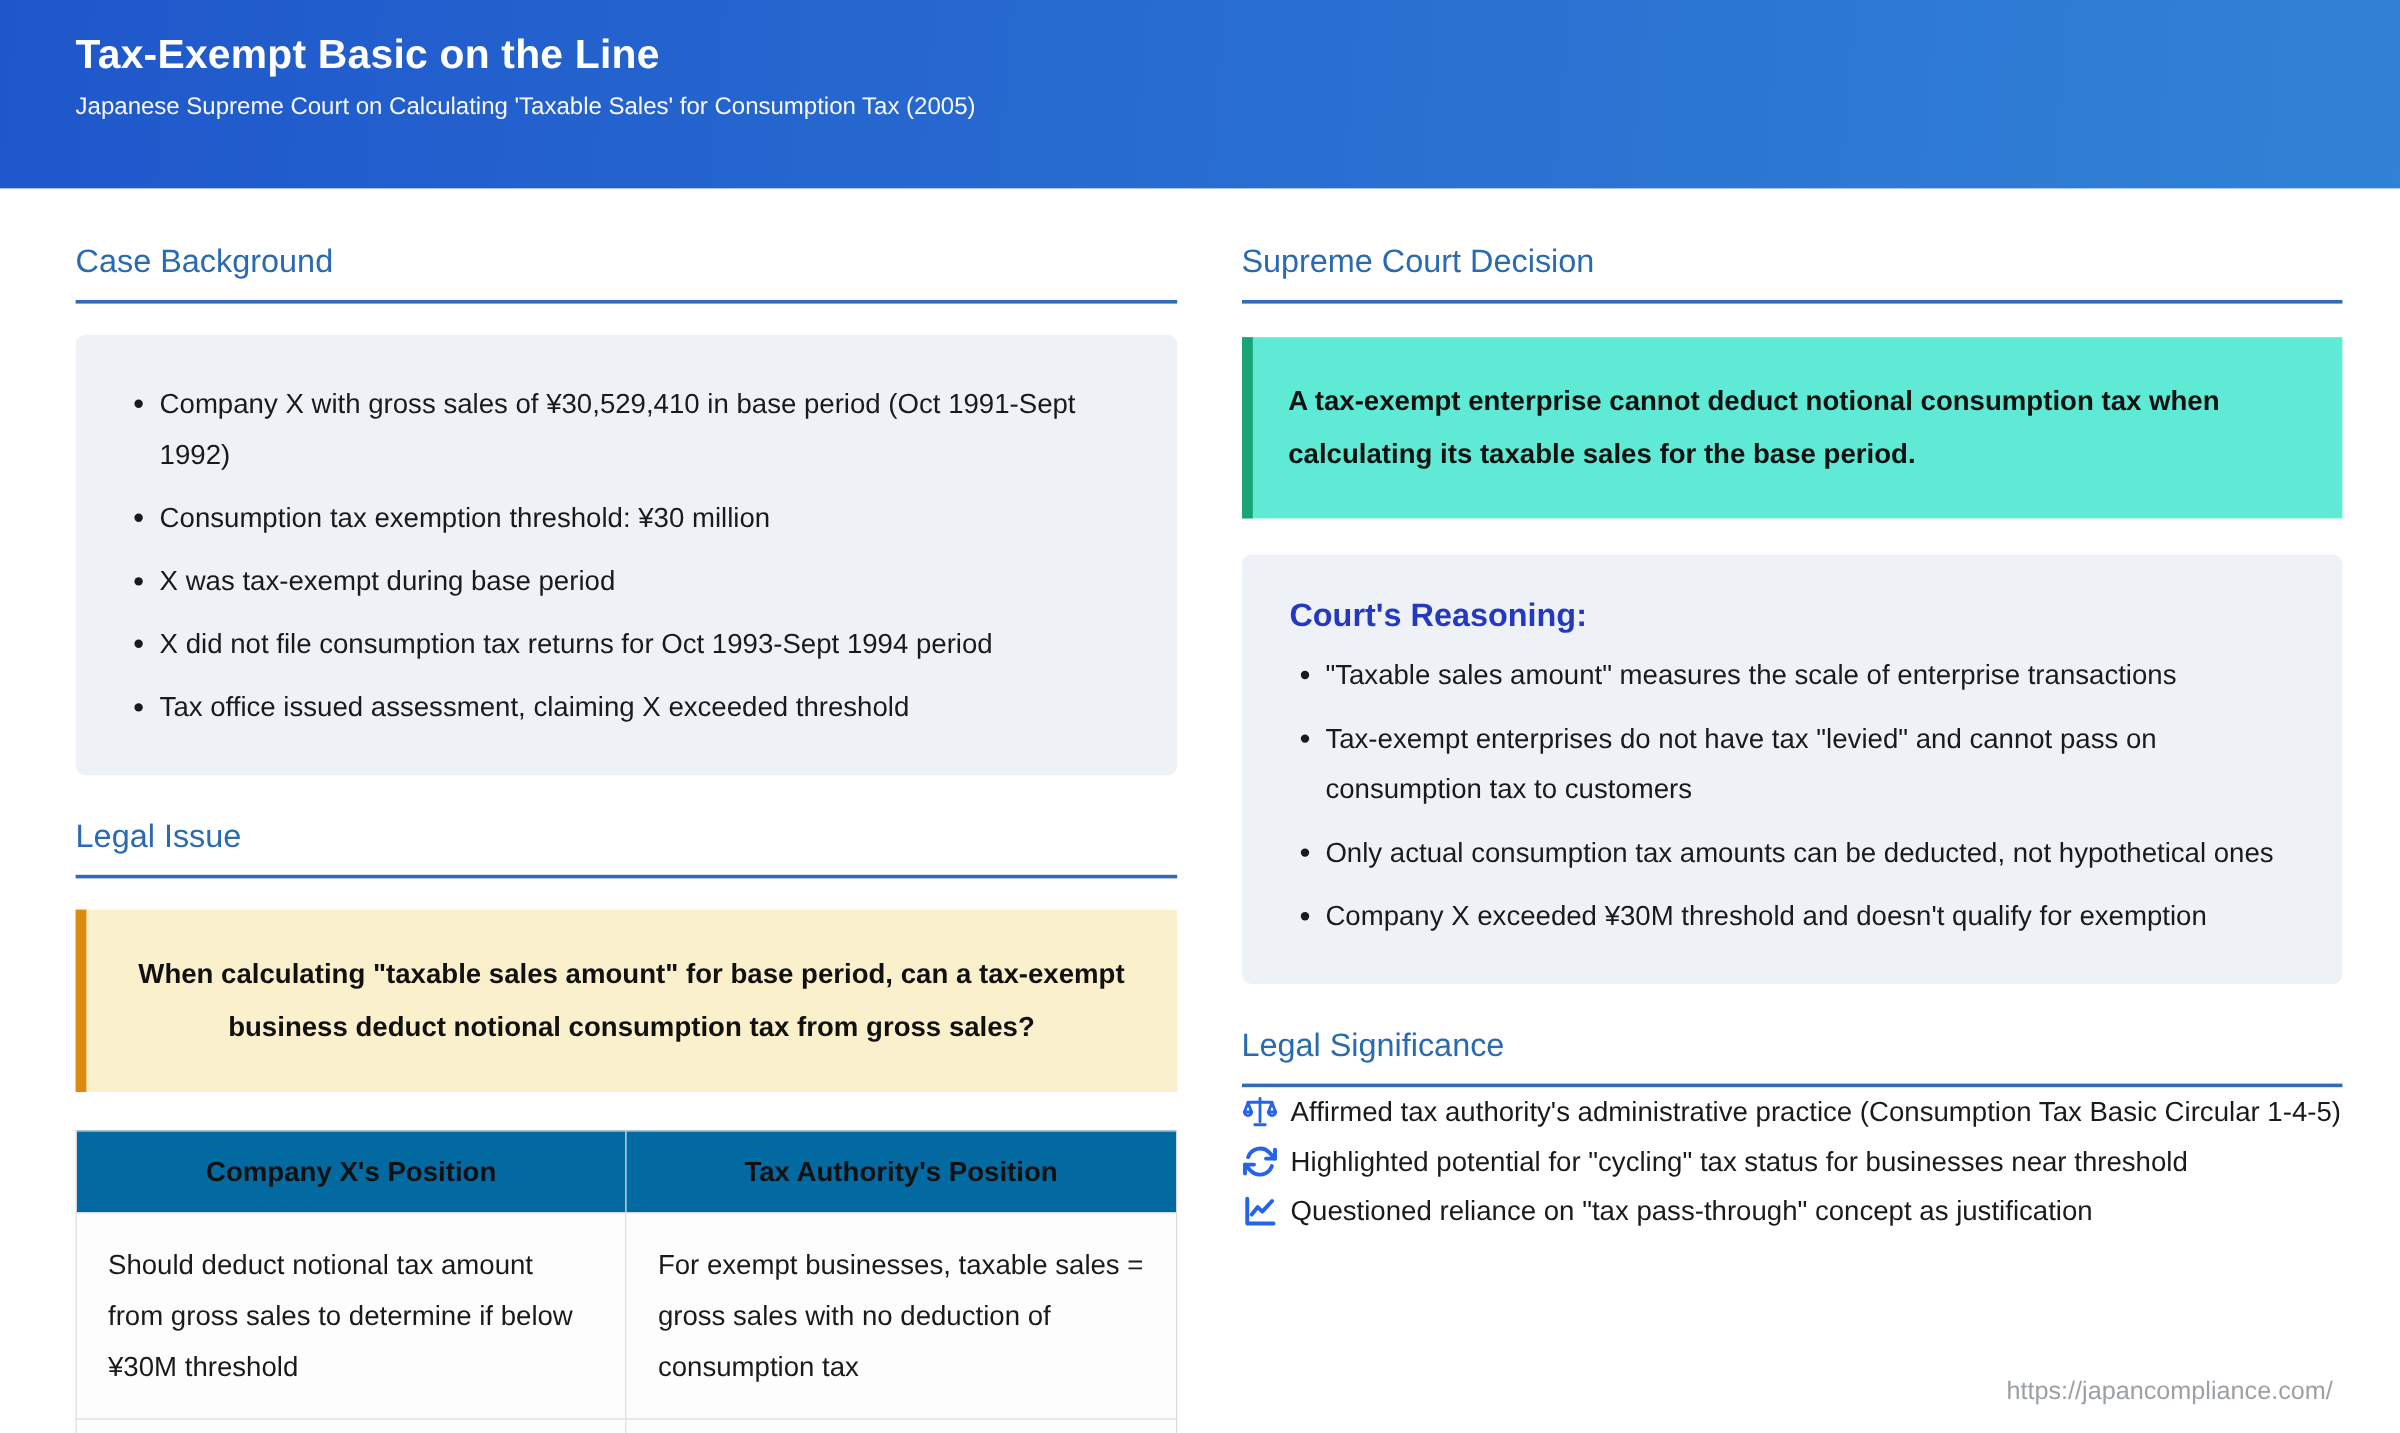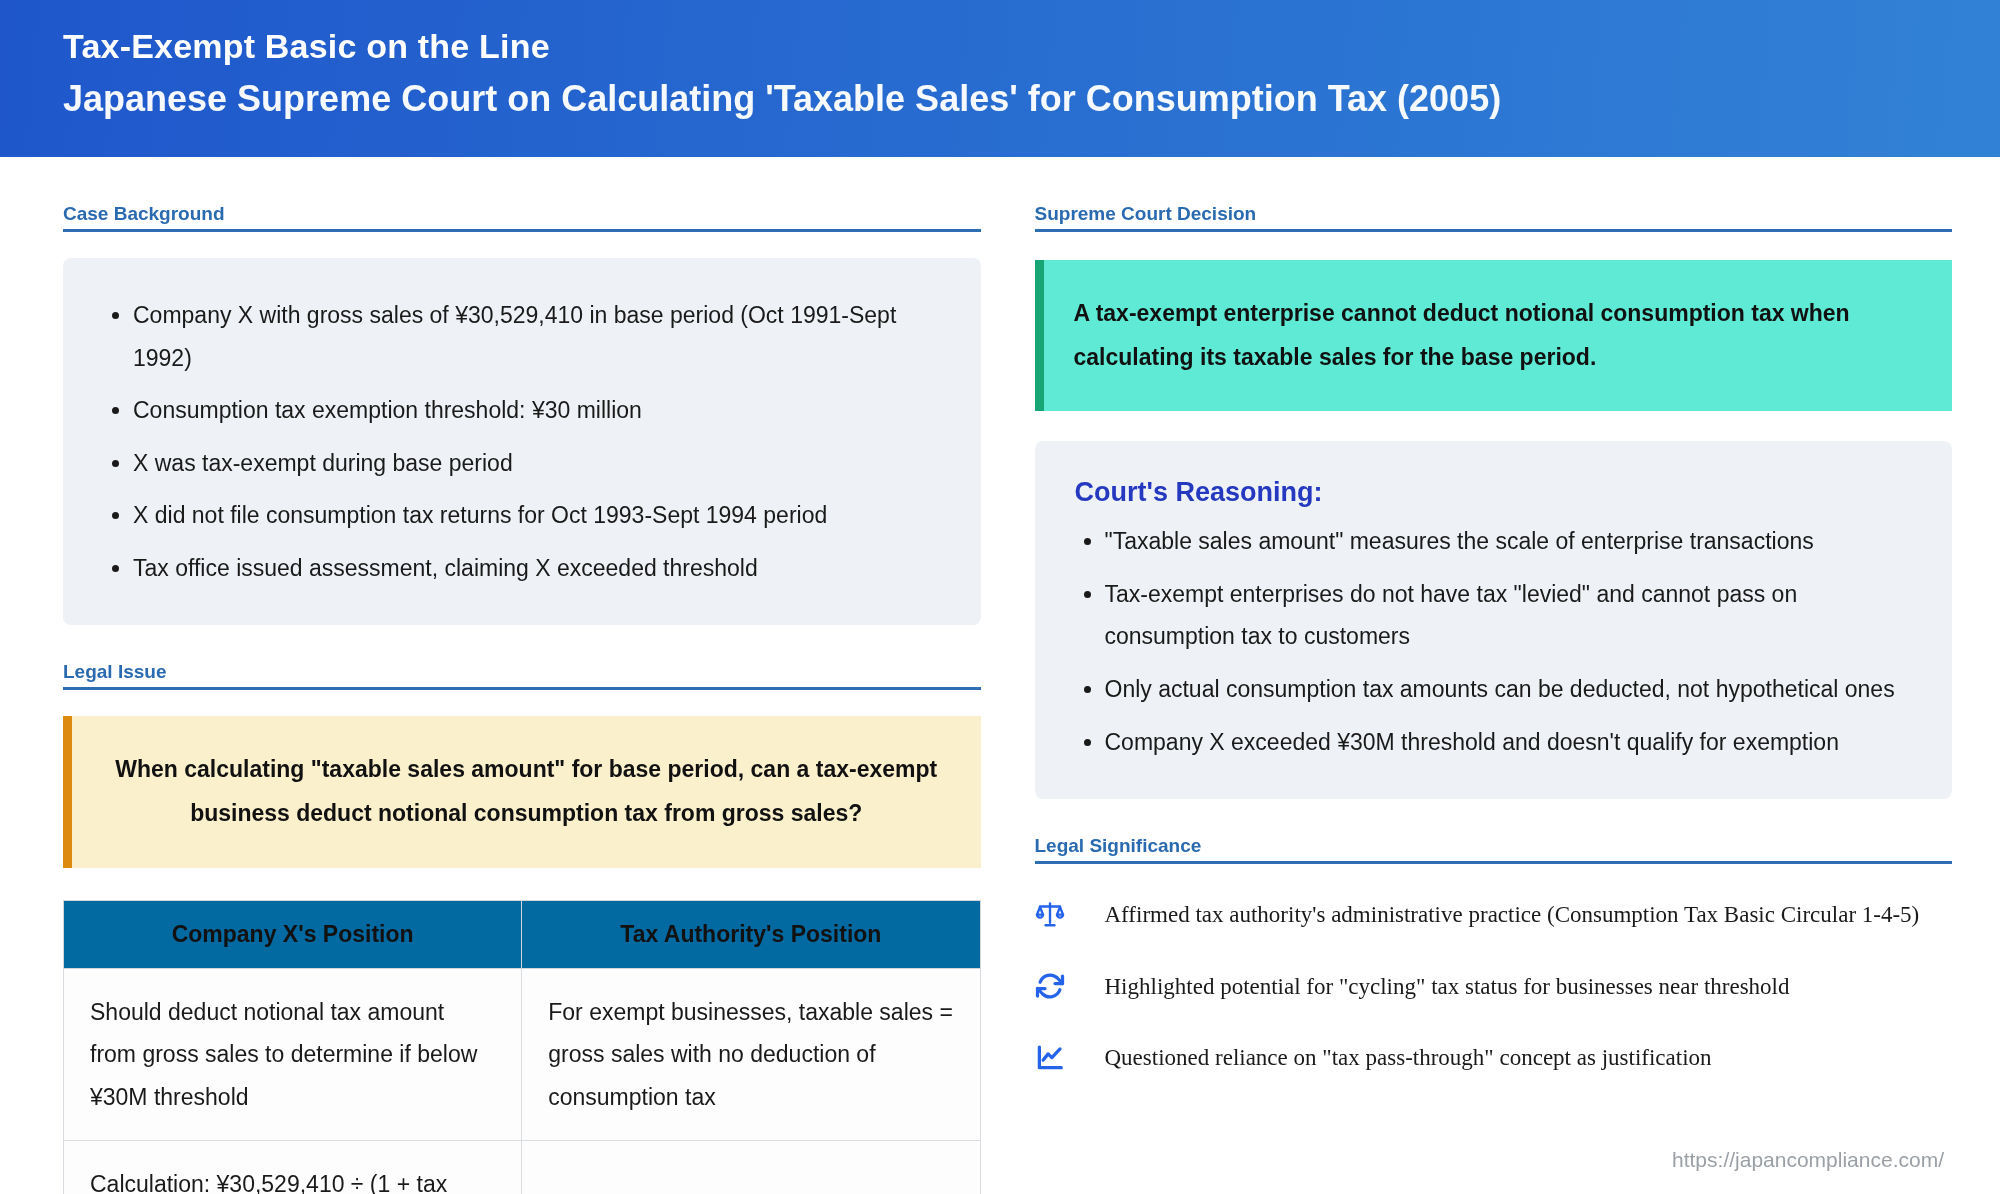--- a/index.html
+++ b/index.html
@@ -13,36 +13,36 @@
   }
 
   
   .header {
     height: 157px;
     background: linear-gradient(95deg, #1f57cb 0%, #3182d6 100%);
     color: #ffffff;
     padding: 27px 48px 0 63px;
   }
   .header h1 { font-size: 34px; font-weight: bold; letter-spacing: 0.2px; margin-bottom: 12px; }
-  .header .subtitle { font-size: 36px; font-weight: 700; color: rgba(255,255,255,0.96); }
+  .header .subtitle { font-size: 20px; font-weight: 400; color: rgba(255,255,255,0.96); }
 
   
   .columns {
     display: grid;
     grid-template-columns: 1fr 1fr;
     column-gap: 54px;
     padding: 46px 48px 0 63px;
     align-items: start;
   }
 
   h2.section-heading {
     color: #2a6ab0;
-    font-size: 19px;
-    font-weight: bold;
-    padding-bottom: 4px;
+    font-size: 27px;
+    font-weight: normal;
+    padding-bottom: 16px;
     border-bottom: 3px solid #2e6cb3;
   }
   .mt { margin-top: 36px; }
 
   
   .card {
     background: #eef1f6;
     border-radius: 8px;
     padding: 36px 40px;
     margin-top: 26px;
@@ -109,25 +109,23 @@
     color: #2539c0;
     font-size: 27px;
     font-weight: bold;
     margin-bottom: 12px;
   }
 
   
   .sig-item {
     display: flex;
     align-items: flex-start;
-    gap: 40px;
-    margin-top: 30px;
+    gap: 11px;
     font-size: 23px;
     line-height: 1.8;
-    font-family: Liberation Serif, serif;
   }
   .sig-icon { flex: 0 0 auto; width: 30px; height: 30px; margin-top: 5px; }
   .sig-icon svg { width: 30px; height: 30px; display: block; }
 
   
   .footer-url {
     position: absolute;
     right: 56px;
     bottom: 22px;
     color: #9aa0a6;

